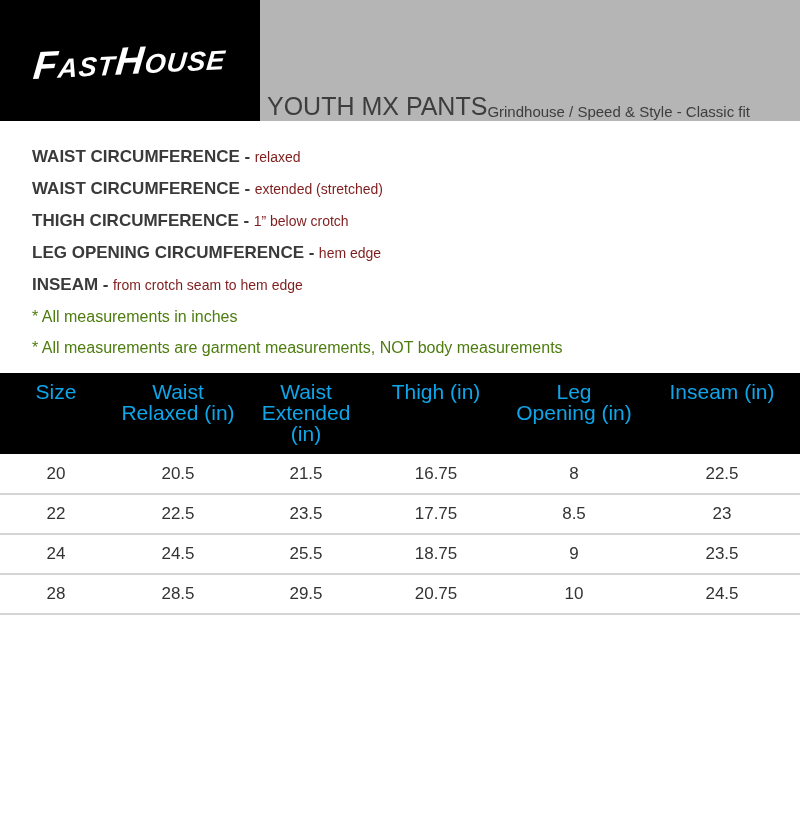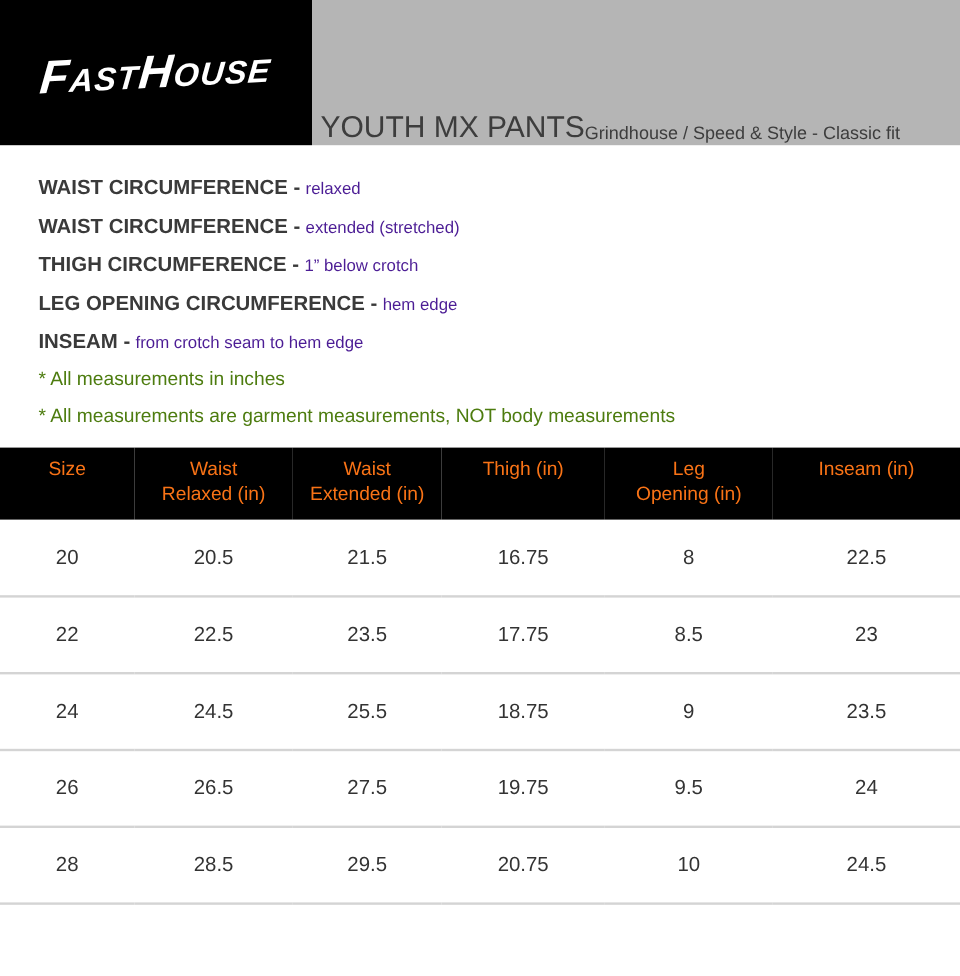--- a/index.html
+++ b/index.html
@@ -36,47 +36,47 @@
     padding-right: 43px;
     text-align: right;
   }
   .title    { font-size: 25px; line-height: 1.15; color: #3d3d3d; font-weight: normal; }
   .subtitle { font-size: 15px; line-height: 1.3;  color: #3d3d3d; font-weight: normal; }
 
   
   .legend { margin: 26px 0 0 32px; }
   .legend-line { margin-bottom: 12px; line-height: 19px; white-space: nowrap; }
   .legend-label { font-size: 17px; font-weight: bold; color: #3a3a3a; }
-  .legend-desc  { font-size: 14px; font-weight: normal; color: #4c1d95; }
+  .legend-desc  { font-size: 14px; font-weight: normal; color: #7f1d1d; }
   .legend-note  { font-size: 16px; font-weight: normal; color: #4d7c0f;
                   margin-bottom: 12px; line-height: 19px; white-space: nowrap; }
 
   
   table.size-chart {
     width: 800px;
     margin-top: 16px;
     border-collapse: collapse;
     table-layout: fixed;
   }
   .size-chart thead tr { background: #000000; }
   .size-chart th {
-    color: #f97316;
-    font-size: 16px;
+    color: #0ea5e9;
+    font-size: 21px;
     font-weight: normal;
     text-align: center;
     vertical-align: top;
     padding: 8px 0 10px 0;
     line-height: 21px;
     height: 60px;
   }
   .size-chart td {
     font-size: 17px;
     color: #333333;
     text-align: center;
-    height: 64px;
+    height: 40px;
     border-bottom: 2px solid #d4d4d4;
   }
   .col-size   { width: 14%; }
   .col-wrel   { width: 16.5%; }
   .col-wext   { width: 15.5%; }
   .col-thigh  { width: 17%; }
   .col-leg    { width: 17.5%; }
   .col-inseam { width: 19.5%; }
 </style>
 </head>
@@ -173,28 +173,20 @@
     </tr>
     <tr>
       <td>24</td>
       <td>24.5</td>
       <td>25.5</td>
       <td>18.75</td>
       <td>9</td>
       <td>23.5</td>
     </tr>
     <tr>
-      <td>26</td>
-      <td>26.5</td>
-      <td>27.5</td>
-      <td>19.75</td>
-      <td>9.5</td>
-      <td>24</td>
-    </tr>
-    <tr>
       <td>28</td>
       <td>28.5</td>
       <td>29.5</td>
       <td>20.75</td>
       <td>10</td>
       <td>24.5</td>
     </tr>
   </tbody>
 </table>
 

